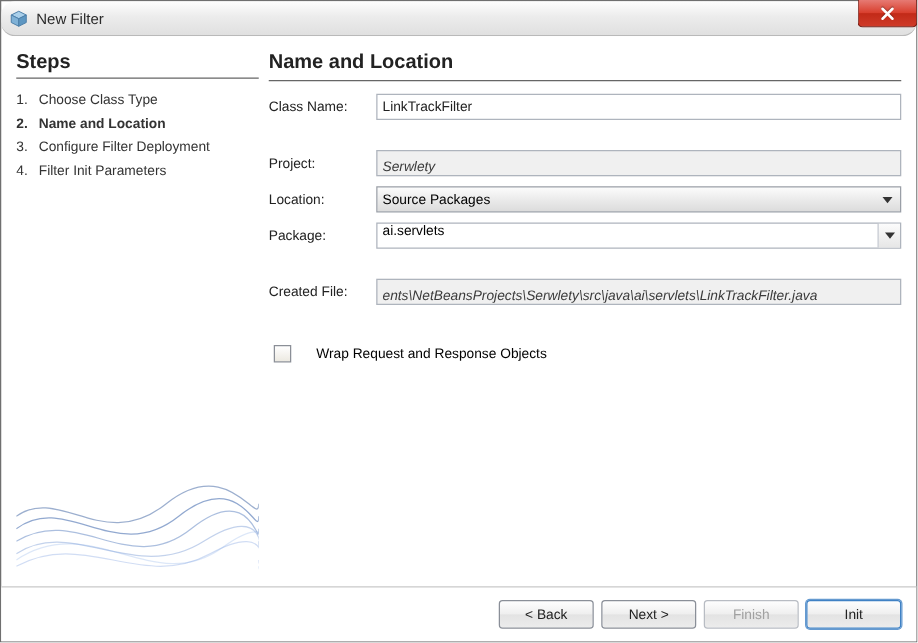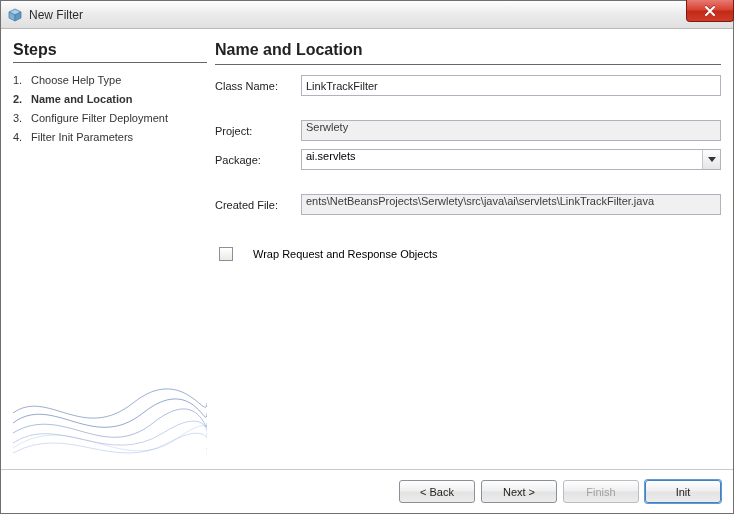--- a/index.html
+++ b/index.html
@@ -19,20 +19,21 @@
     position: relative;
   }
   .titlebar {
     height: 28px;
     background: linear-gradient(to bottom, #fefefe 0%, #ececec 45%, #e0e0e0 100%);
     border-bottom: 1px solid #b9b9b9;
     display: flex;
     align-items: center;
     padding: 0 0 0 6px;
     position: relative;
+    border-radius: 11px;
   }
   .titlebar .app-icon {
     width: 16px; height: 16px; margin-right: 6px;
     display: inline-flex; align-items: center; justify-content: center;
   }
   .titlebar .title {
     color: #2b2b2b;
     font-size: 12px;
   }
   .close-btn {
@@ -128,23 +129,24 @@
     background: #fff;
     font-size: 11px;
     font-family: inherit;
     padding: 0 4px;
     color: #222;
   }
   .form-row .field.readonly {
     background: #f0f0f0;
     color: #3a3a3a;
     display: flex;
-    align-items: flex-start;
+    align-items: flex-end;
     overflow: hidden;
     white-space: nowrap;
+    font-style: italic;
   }
   .form-row .select-wrap {
     flex: 1 1 auto;
     height: 21px;
     border: 1px solid #9a9fa7;
     background: linear-gradient(to bottom, #fcfcfc 0%, #ebebeb 50%, #dcdcdc 100%);
     display: flex; align-items: center;
     padding: 0 4px;
     position: relative;
     font-size: 11px;
@@ -248,21 +250,21 @@
   </div>
 
   <div class="content">
 
     <div class="steps-panel">
       <h3>Steps</h3>
       <div class="hr"></div>
       <ol class="steps-list">
         <li>
           <span class="num">1.</span>
-          <span class="lbl">Choose Help Type</span>
+          <span class="lbl">Choose Class Type</span>
         </li>
         <li class="current">
           <span class="num">2.</span>
           <span class="lbl">Name and Location</span>
         </li>
         <li>
           <span class="num">3.</span>
           <span class="lbl">Configure Filter Deployment</span>
         </li>
         <li>
@@ -294,20 +296,27 @@
 
         <div class="spacer"></div>
 
         <div class="form-row">
           <label>Project:</label>
           <div class="field readonly">
             <span>Serwlety</span>
           </div>
         </div>
 
+        <div class="form-row">
+          <label>Location:</label>
+          <div class="select-wrap">
+            <span>Source Packages</span>
+            <span class="arrow"></span>
+          </div>
+        </div>
 
         <div class="form-row">
           <label>Package:</label>
           <div class="combo-wrap">
             <span>ai.servlets</span>
             <div class="arrow-btn">
               <span class="tri"></span>
             </div>
           </div>
         </div>

